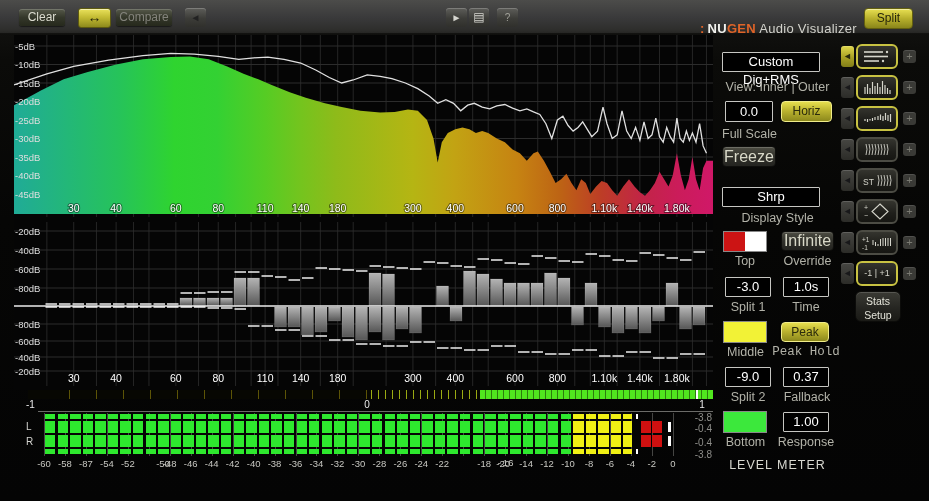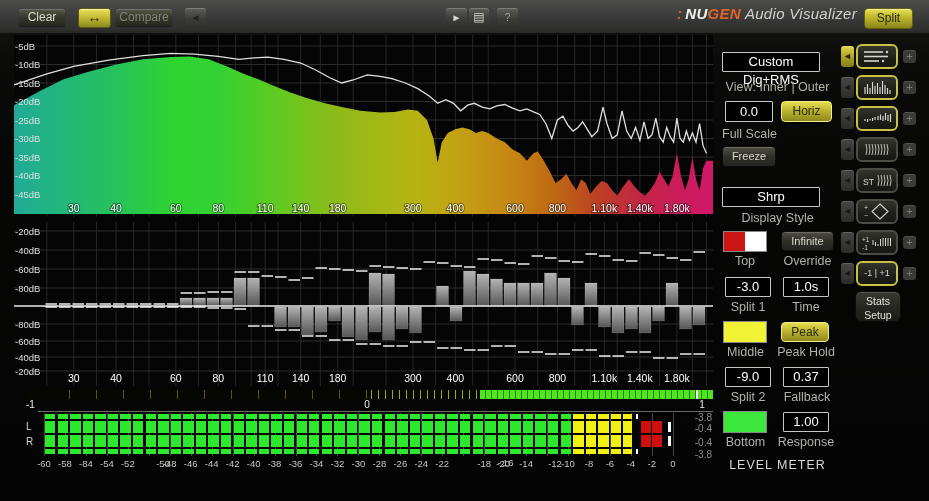--- a/index.html
+++ b/index.html
@@ -15,21 +15,21 @@
         background:linear-gradient(180deg,#56594a,#34372a 50%,#26291c);
         box-shadow:inset 0 1px rgba(255,255,255,.18),0 1px 1px rgba(0,0,0,.5);}
   .ybtn{background:linear-gradient(180deg,#eae25c,#c4bc34 45%,#8e8a1c);
         border:1px solid #5e5a10;box-shadow:inset 0 1px rgba(255,255,255,.5);color:#23230a;}
   .navbtn{position:absolute;top:8px;width:21px;height:19px;border-radius:3px;
           background:linear-gradient(180deg,#5e5e5a,#3c3c38 55%,#30302c);
           box-shadow:inset 0 1px rgba(255,255,255,.2);text-align:center;font-size:10px;line-height:19px;}
   #preset-field{position:absolute;left:212px;top:8px;width:232px;height:19px;background:#232321;
           border-radius:2px;box-shadow:inset 0 1px 2px rgba(0,0,0,.7);color:#e2e2da;
           font-size:13px;line-height:19px;padding-left:9px;box-sizing:border-box;}
-  #brand{position:absolute;right:72px;top:5px;font-size:15px;color:#d2d2cc;letter-spacing:.3px;font-style:italic;}
+  #brand{position:absolute;right:72px;top:21px;font-size:13px;color:#d2d2cc;letter-spacing:.3px;}
   #brand .dots{color:#e06428;font-weight:bold;margin-right:3px;}
   #brand .nu{color:#f2f2ee;font-weight:bold;}
   #brand .gen{color:#e06428;font-weight:bold;}
   #link-btn{position:absolute;right:16px;top:8px;width:47px;height:19px;border-radius:4px;
           font-size:12px;line-height:19px;text-align:center;color:#26260a;
           background:linear-gradient(180deg,#e8e052,#b8b02c 50%,#8a861a);
           border:1px solid #64600f;box-shadow:inset 0 1px rgba(255,255,255,.45);}
   
   #spectrum-svg,#bars-svg{position:absolute;left:14px;background:#050505;}
   #spectrum-svg{top:35px;}
@@ -52,21 +52,21 @@
   #meter-scale{position:absolute;left:38px;top:458px;width:700px;height:12px;}
   #meter-scale span{position:absolute;width:28px;text-align:center;color:#c8c8c2;font-size:9.5px;}
   .readout{position:absolute;width:40px;text-align:right;color:#8e8e8a;font-size:10px;}
   
   .pfield{position:absolute;background:#000;border:1px solid #c6c6c2;border-radius:1px;color:#fff;
           font-size:13px;text-align:center;box-sizing:border-box;}
   .plabel{position:absolute;color:#b2b2a8;font-size:12.5px;}
   .pbtn-y{position:absolute;border-radius:4px;font-size:12px;text-align:center;color:#2a2a0c;
           background:linear-gradient(180deg,#e6de4e,#bcb430 45%,#8c881c);
           border:1px solid #f0ec8a;box-shadow:0 1px 2px rgba(0,0,0,.6);box-sizing:border-box;}
-  .pbtn-d{position:absolute;border-radius:4px;font-size:11px;text-align:center;color:#d8d8c8;
+  .pbtn-d{position:absolute;border-radius:4px;font-size:16px;text-align:center;color:#d8d8c8;
           background:linear-gradient(180deg,#4e4e44,#30302a 50%,#242420);
           border:1px solid #0e0e0c;box-shadow:inset 0 1px rgba(255,255,255,.18);box-sizing:border-box;}
   .swatch{position:absolute;border:1px solid #888;box-sizing:border-box;}
   
   .sb-arrow{position:absolute;left:841px;width:13px;height:21px;border-radius:3px;
             background:linear-gradient(180deg,#464642,#2c2c28);box-shadow:inset 0 1px rgba(255,255,255,.15);
             color:#18181a;font-size:9px;text-align:center;line-height:21px;}
   .sb-arrow.on{background:linear-gradient(180deg,#e0d84c,#a8a024 55%,#827e18);color:#2a2a0a;}
   .sb-icon{position:absolute;left:856px;width:42px;height:25px;border-radius:6px;
            background:linear-gradient(180deg,#34342e,#1e1e1a 60%,#161612);
@@ -637,21 +637,21 @@
       <div class="m-seg" style="left: 560.344px; width: 10.376px; top: 36px; height: 5px; background: rgb(240, 240, 20);"></div>
       <div class="m-seg" style="left: 572.92px; width: 10.376px; top: 36px; height: 5px; background: rgb(240, 240, 20);"></div>
       <div class="m-seg" style="left: 585.496px; width: 8.28px; top: 36px; height: 5px; background: rgb(240, 240, 20);"></div>
       <div class="m-mark" style="left: 597.596px; width: 2px; top: 36px; height: 5px;"></div>
     </div>
   <div class="ch-label" style="top:421px;">L</div>
   <div class="ch-label" style="top:436px;">R</div>
   <div id="meter-scale">
       <span style="left: -8px;">-60</span>
       <span style="left: 12.96px;">-58</span>
-      <span style="left: 33.92px;">-84</span>
+      <span style="left: 33.92px;">-87</span>
       <span style="left: 54.88px;">-54</span>
       <span style="left: 75.84px;">-52</span>
       <span style="left: 93px; margin-left: 18px;">-50</span>
       <span style="left: 117.76px;">-48</span>
       <span style="left: 138.72px;">-46</span>
       <span style="left: 159.68px;">-44</span>
       <span style="left: 180.64px;">-42</span>
       <span style="left: 201.6px;">-40</span>
       <span style="left: 222.56px;">-38</span>
       <span style="left: 243.52px;">-36</span>
@@ -659,21 +659,21 @@
       <span style="left: 285.44px;">-32</span>
       <span style="left: 306.4px;">-30</span>
       <span style="left: 327.36px;">-28</span>
       <span style="left: 348.32px;">-26</span>
       <span style="left: 369.28px;">-24</span>
       <span style="left: 390.24px;">-22</span>
       <span style="left: 411.2px; margin-left: 40px;">-20</span>
       <span style="left: 432.16px;">-18</span>
       <span style="left: 453.12px; font-family: Liberation Mono, monospace;">-16</span>
       <span style="left: 474.08px;">-14</span>
-      <span style="left: 495.04px; padding-left: 8px;">-12</span>
+      <span style="left: 495.04px;">-12</span>
       <span style="left: 516px;">-10</span>
       <span style="left: 536.96px;">-8</span>
       <span style="left: 557.92px;">-6</span>
       <span style="left: 578.88px;">-4</span>
       <span style="left: 599.84px;">-2</span>
       <span style="left: 620.8px;">0</span>
     </div>
   <div class="readout" style="left:672px;top:412px;">-3.8</div>
   <div class="readout" style="left:672px;top:423px;">-0.4</div>
   <div class="readout" style="left:672px;top:437px;">-0.4</div>
@@ -697,21 +697,21 @@
   <div class="plabel" style="left:777px;top:254px;width:61px;text-align:center;">Override</div>
 
   <div class="pfield" style="left:725px;top:277px;width:46px;height:20px;line-height:18px;">-3.0</div>
   <div class="pfield" style="left:783px;top:277px;width:46px;height:20px;line-height:18px;">1.0s</div>
   <div class="plabel" style="left:718px;top:300px;width:60px;text-align:center;">Split 1</div>
   <div class="plabel" style="left:776px;top:300px;width:60px;text-align:center;">Time</div>
 
   <div class="swatch" style="left: 723px; top: 321px; width: 44px; height: 22px; background: rgb(242, 242, 54);" id="sw-middle"></div>
   <div class="pbtn-y" style="left:781px;top:322px;width:48px;height:20px;line-height:18px;">Peak</div>
   <div class="plabel" style="left:718px;top:345px;width:55px;text-align:center;">Middle</div>
-  <div class="plabel" style="left:771px;top:345px;width:70px;text-align:center;">Peak Hold</div>
+  <div class="plabel" style="left:771px;top:345px;width:70px;text-align:center;font-family:Liberation Mono, monospace;">Peak Hold</div>
 
   <div class="pfield" style="left:725px;top:367px;width:46px;height:20px;line-height:18px;">-9.0</div>
   <div class="pfield" style="left:783px;top:367px;width:46px;height:20px;line-height:18px;">0.37</div>
   <div class="plabel" style="left:718px;top:390px;width:60px;text-align:center;">Split 2</div>
   <div class="plabel" style="left:776px;top:390px;width:62px;text-align:center;">Fallback</div>
 
   <div class="swatch" style="left: 723px; top: 411px; width: 44px; height: 22px; background: rgb(60, 232, 60);" id="sw-bottom"></div>
   <div class="pfield" style="left:783px;top:412px;width:46px;height:20px;line-height:18px;">1.00</div>
   <div class="plabel" style="left:718px;top:435px;width:55px;text-align:center;">Bottom</div>
   <div class="plabel" style="left:771px;top:435px;width:70px;text-align:center;">Response</div>

